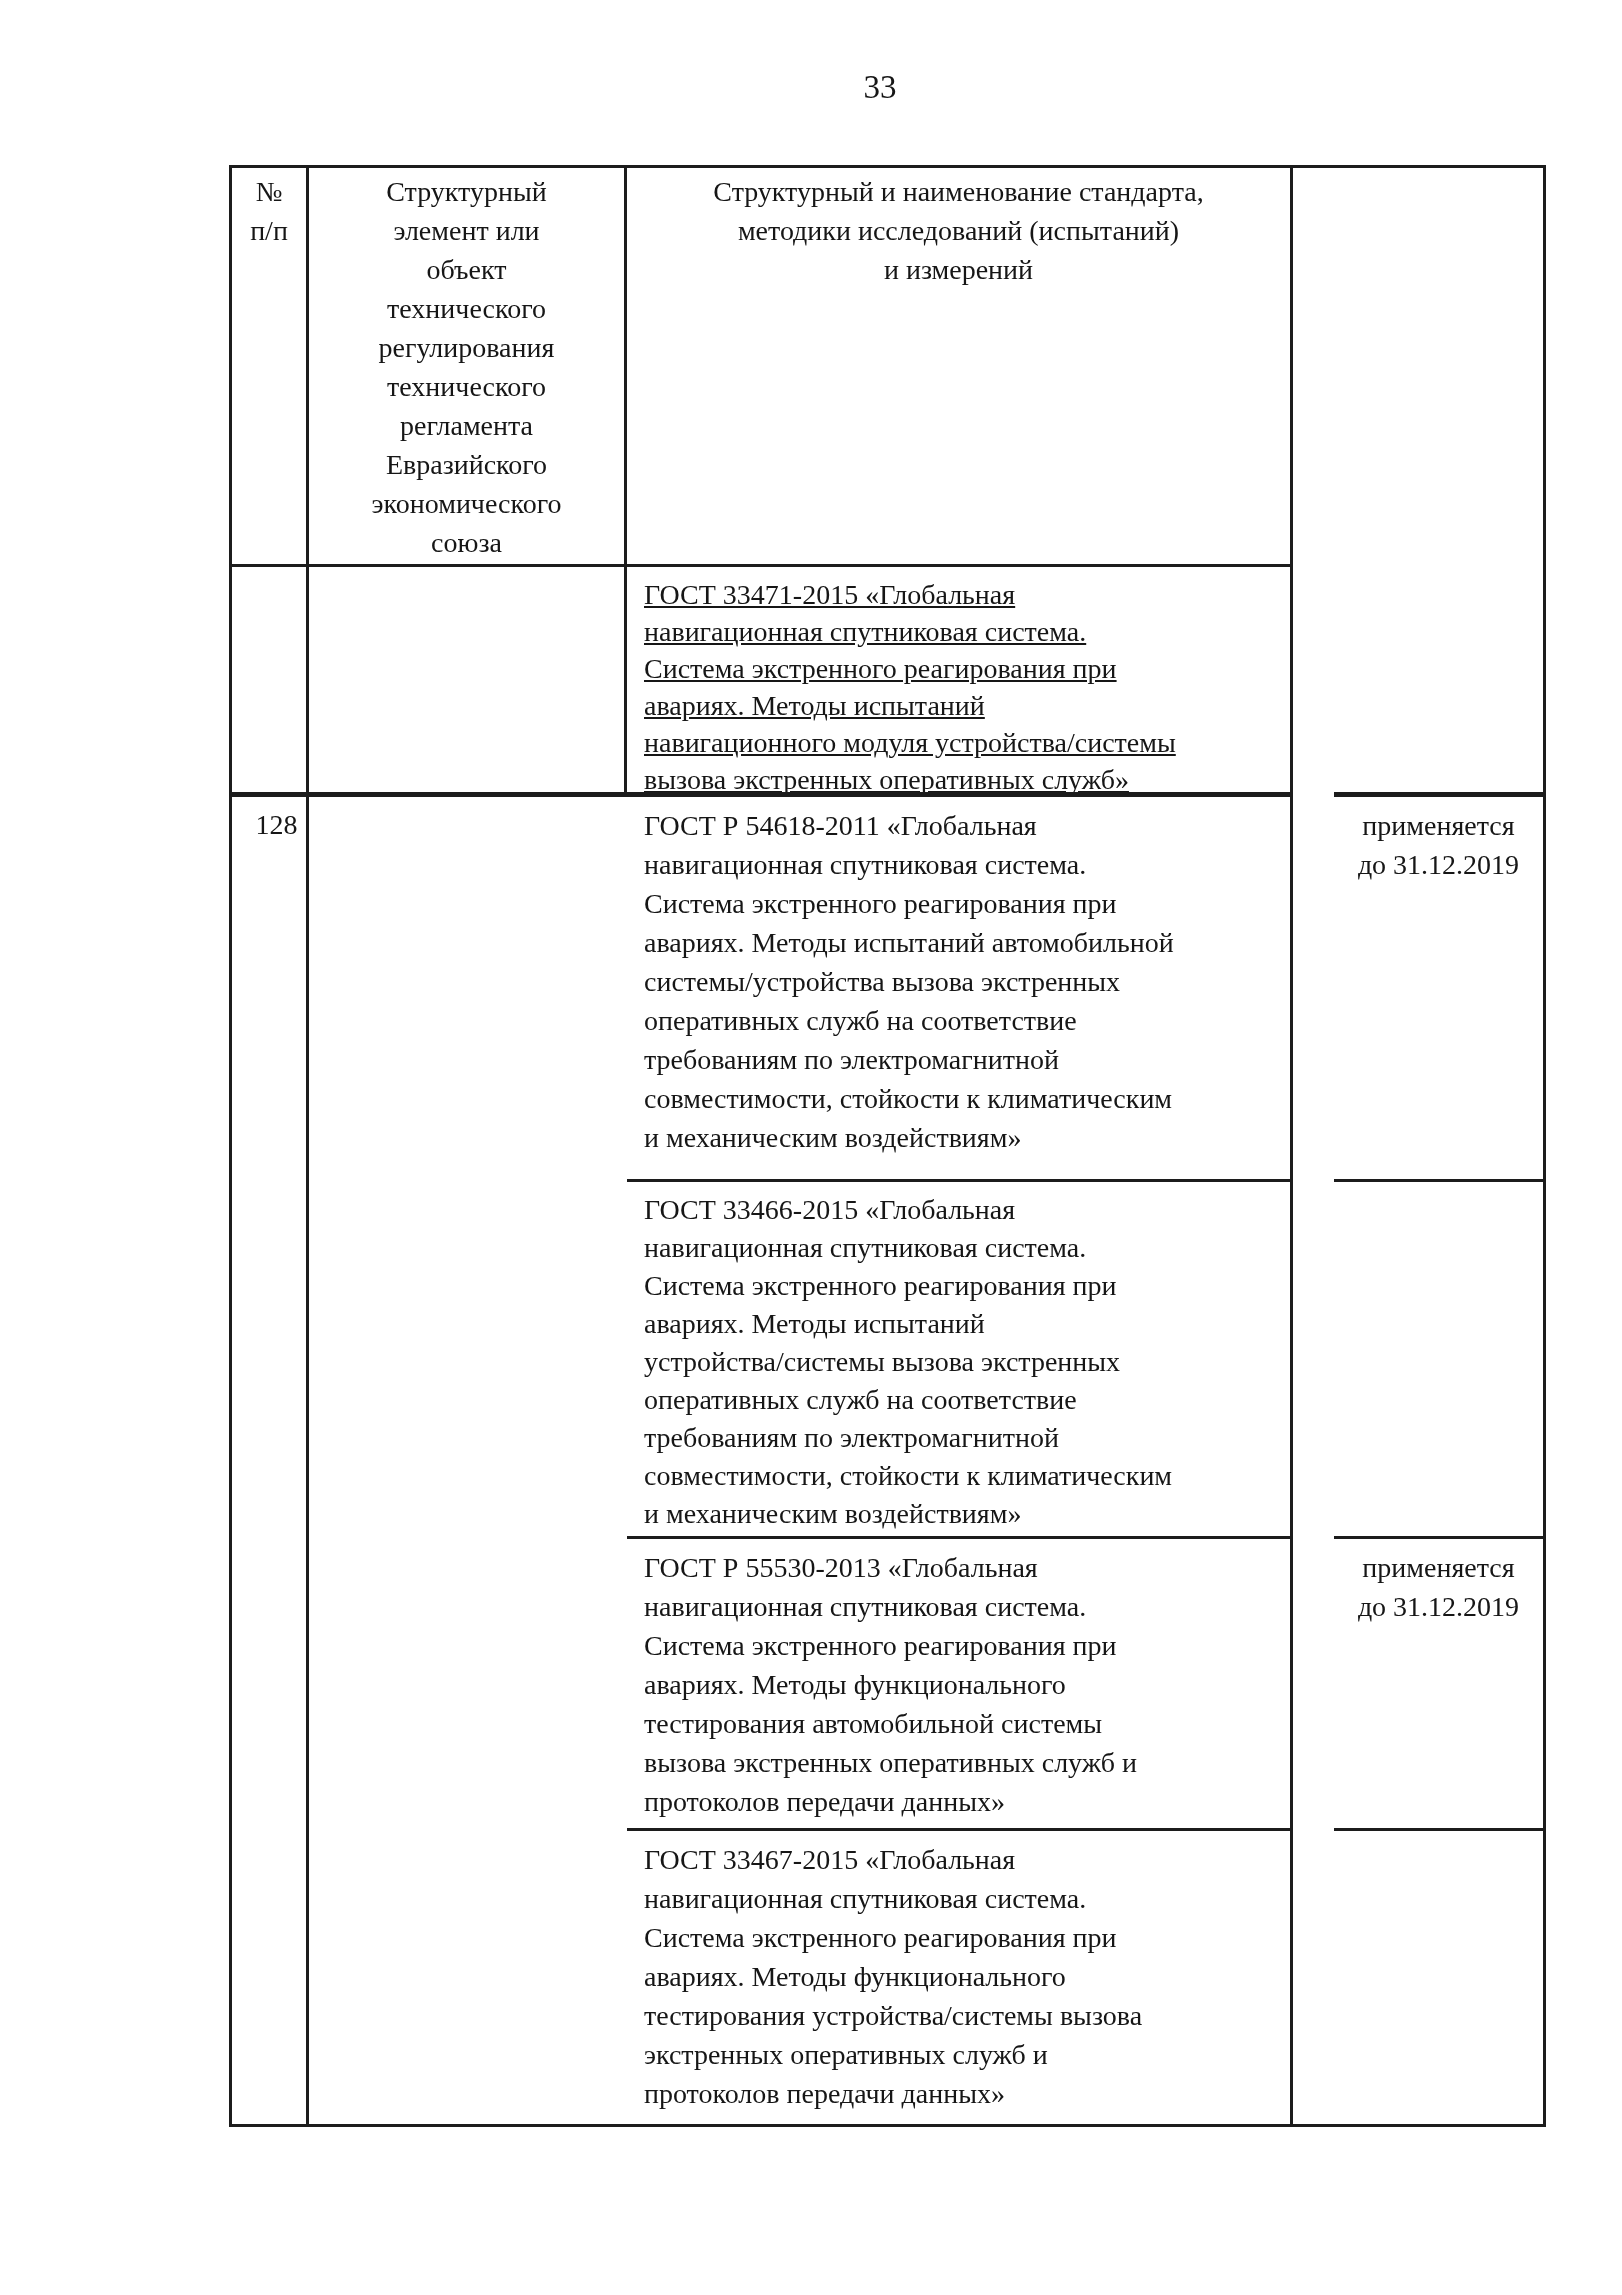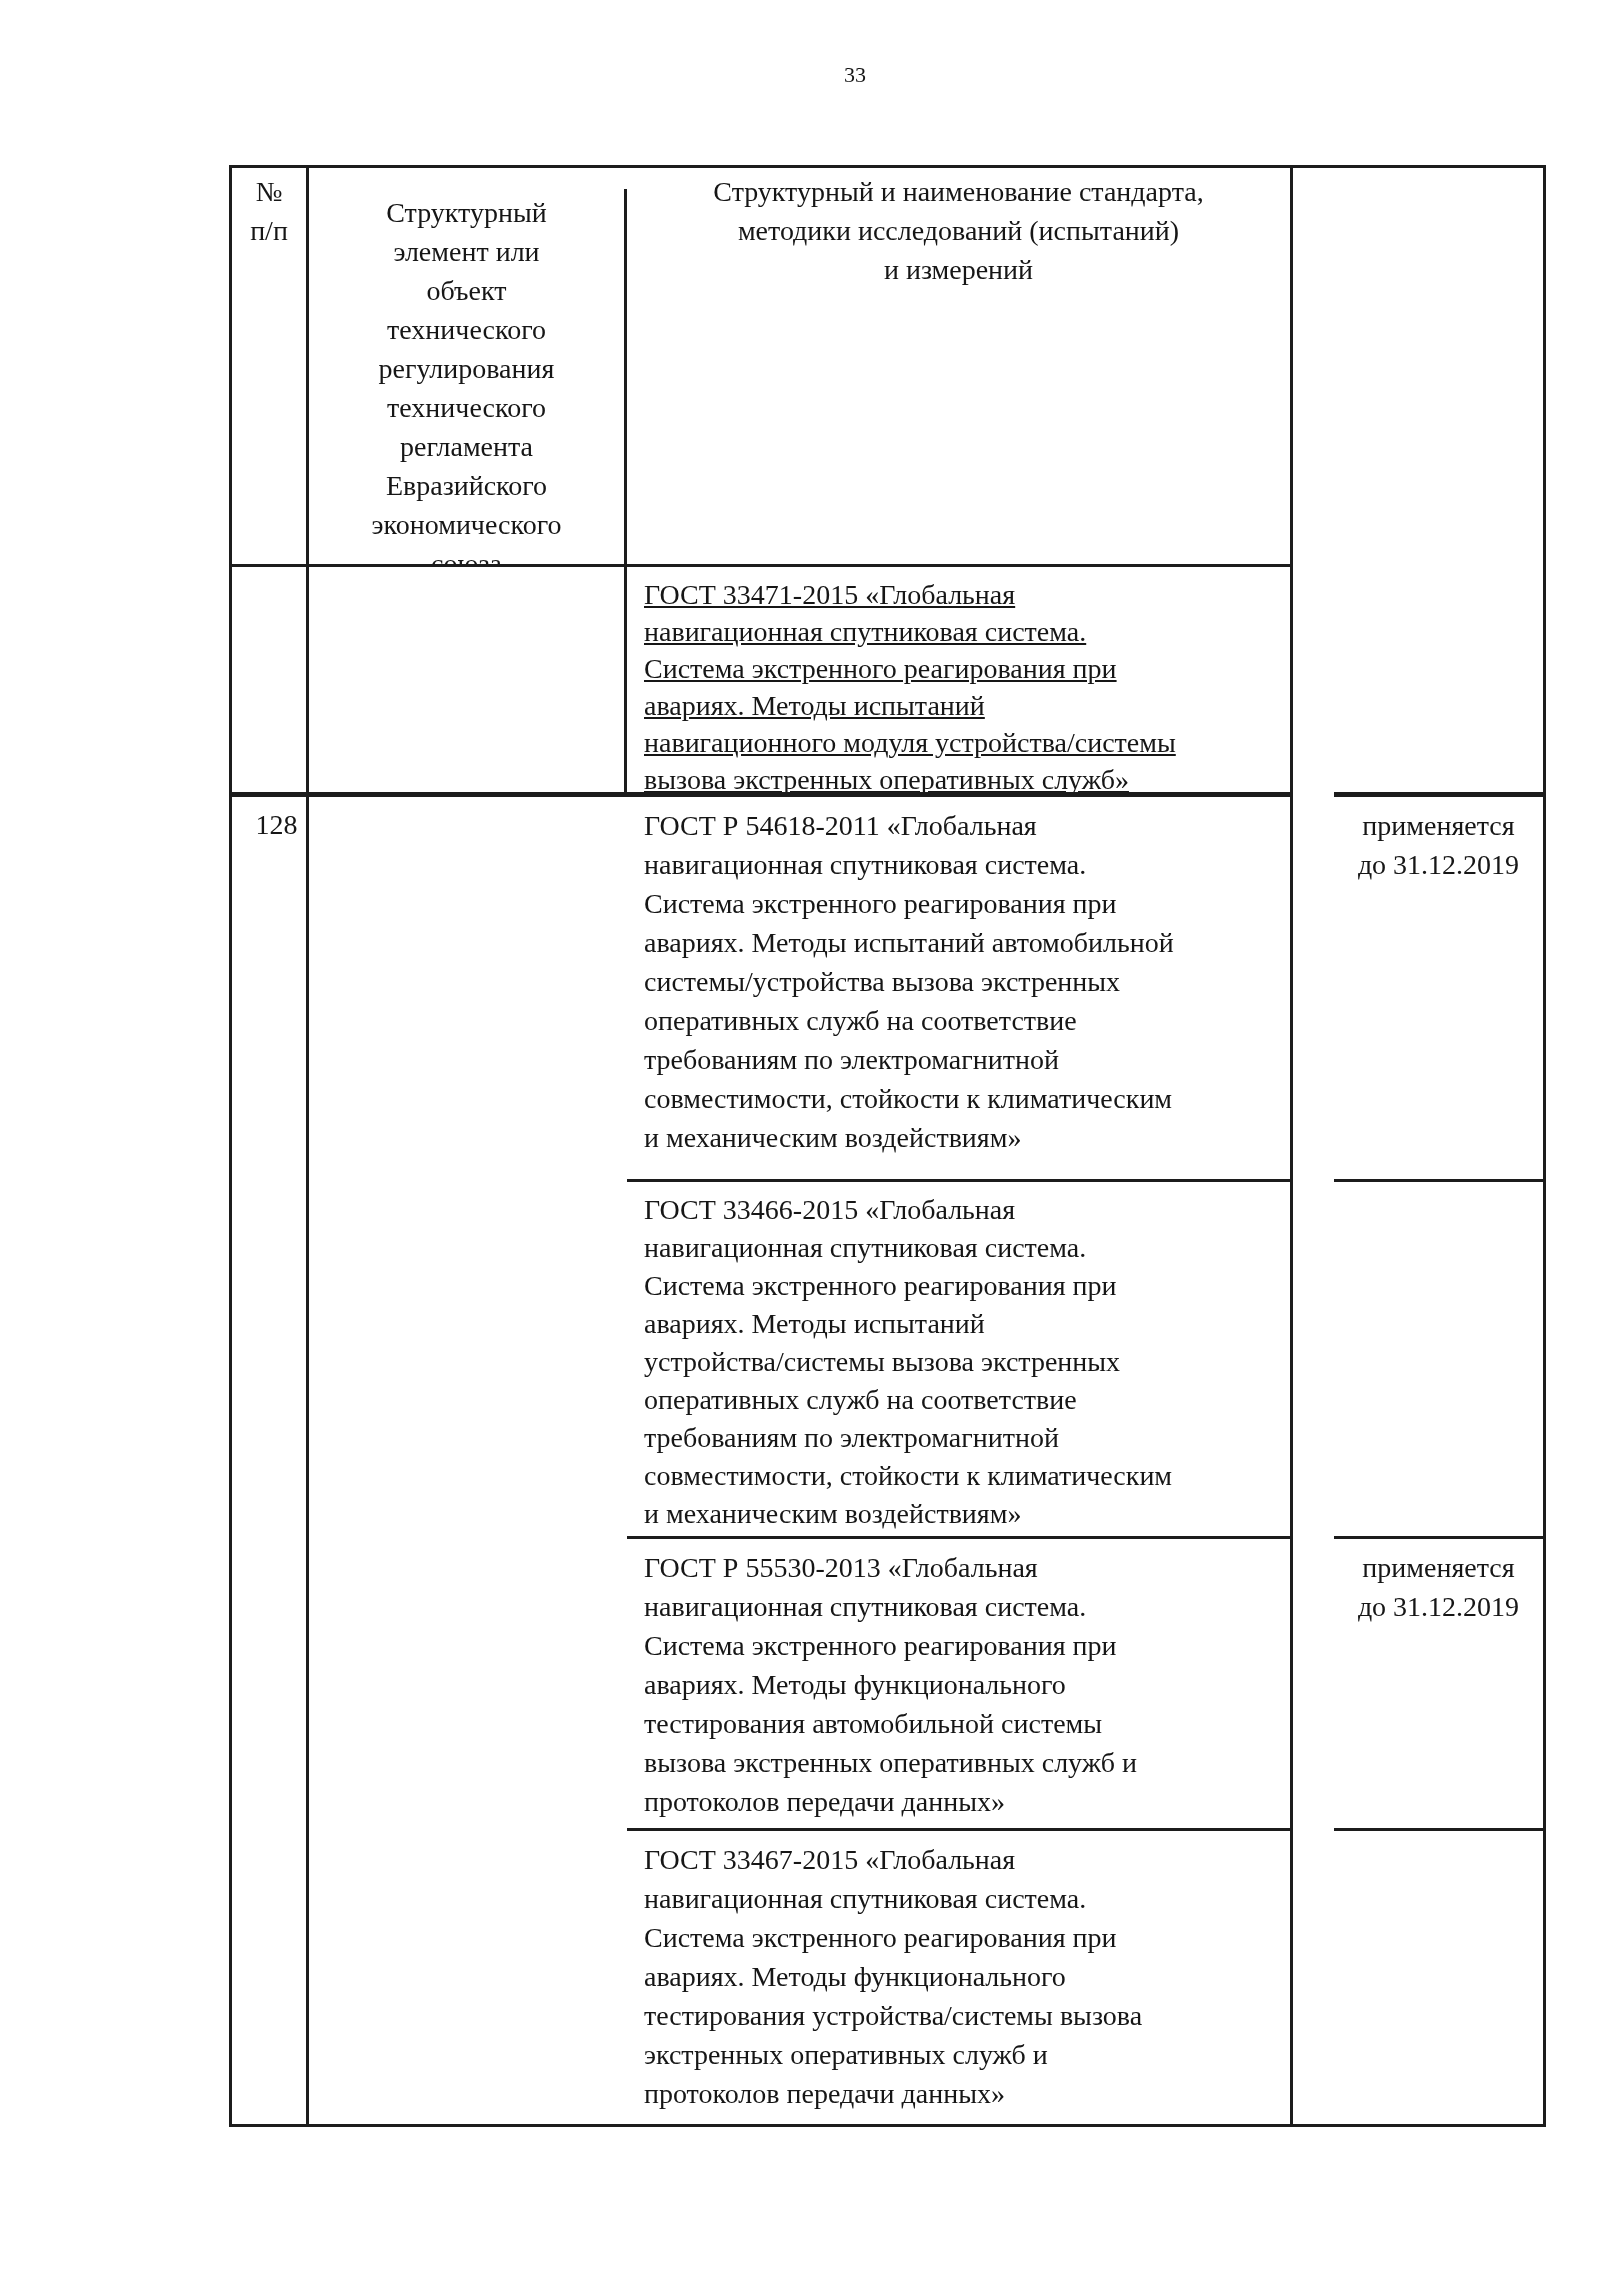--- a/index.html
+++ b/index.html
@@ -12,24 +12,25 @@
     width: 1623px;
     height: 2295px;
     margin: 0 auto;
     background: #ffffff;
     font-family: "Liberation Serif", "DejaVu Serif", serif;
     color: #161616;
     overflow: hidden;
   }
   .page-number {
     position: absolute;
-    top: 55px;
+    top: 68px;
     left: 844px;
     width: 72px;
-    font-size: 22px;
+    text-align: center;
+    font-size: 33px;
     line-height: 39px;
   }
   .doc-table {
     position: absolute;
     left: 229px;
     top: 165px;
     width: 1317px;
     height: 1962px;
     box-sizing: border-box;
     border: 3.9px solid #1c1c1c;
@@ -75,21 +76,21 @@
 <body>
 
 <div class="page">
 
   <div class="page-number">33</div>
 
   <div class="doc-table">
 
     <div class="cell hdr br bb" style="grid-column:1; grid-row:1;">№
 п/п</div>
-    <div class="cell hdr br bb" style="grid-column:2; grid-row:1;margin-top:21px;">Структурный
+    <div class="cell hdr br bb" style="grid-column:2; grid-row:1;">Структурный
 элемент или
 объект
 технического
 регулирования
 технического
 регламента
 Евразийского
 экономического
 союза</div>
     <div class="cell hdr br bb" style="grid-column:3; grid-row:1;">Структурный и наименование стандарта,

